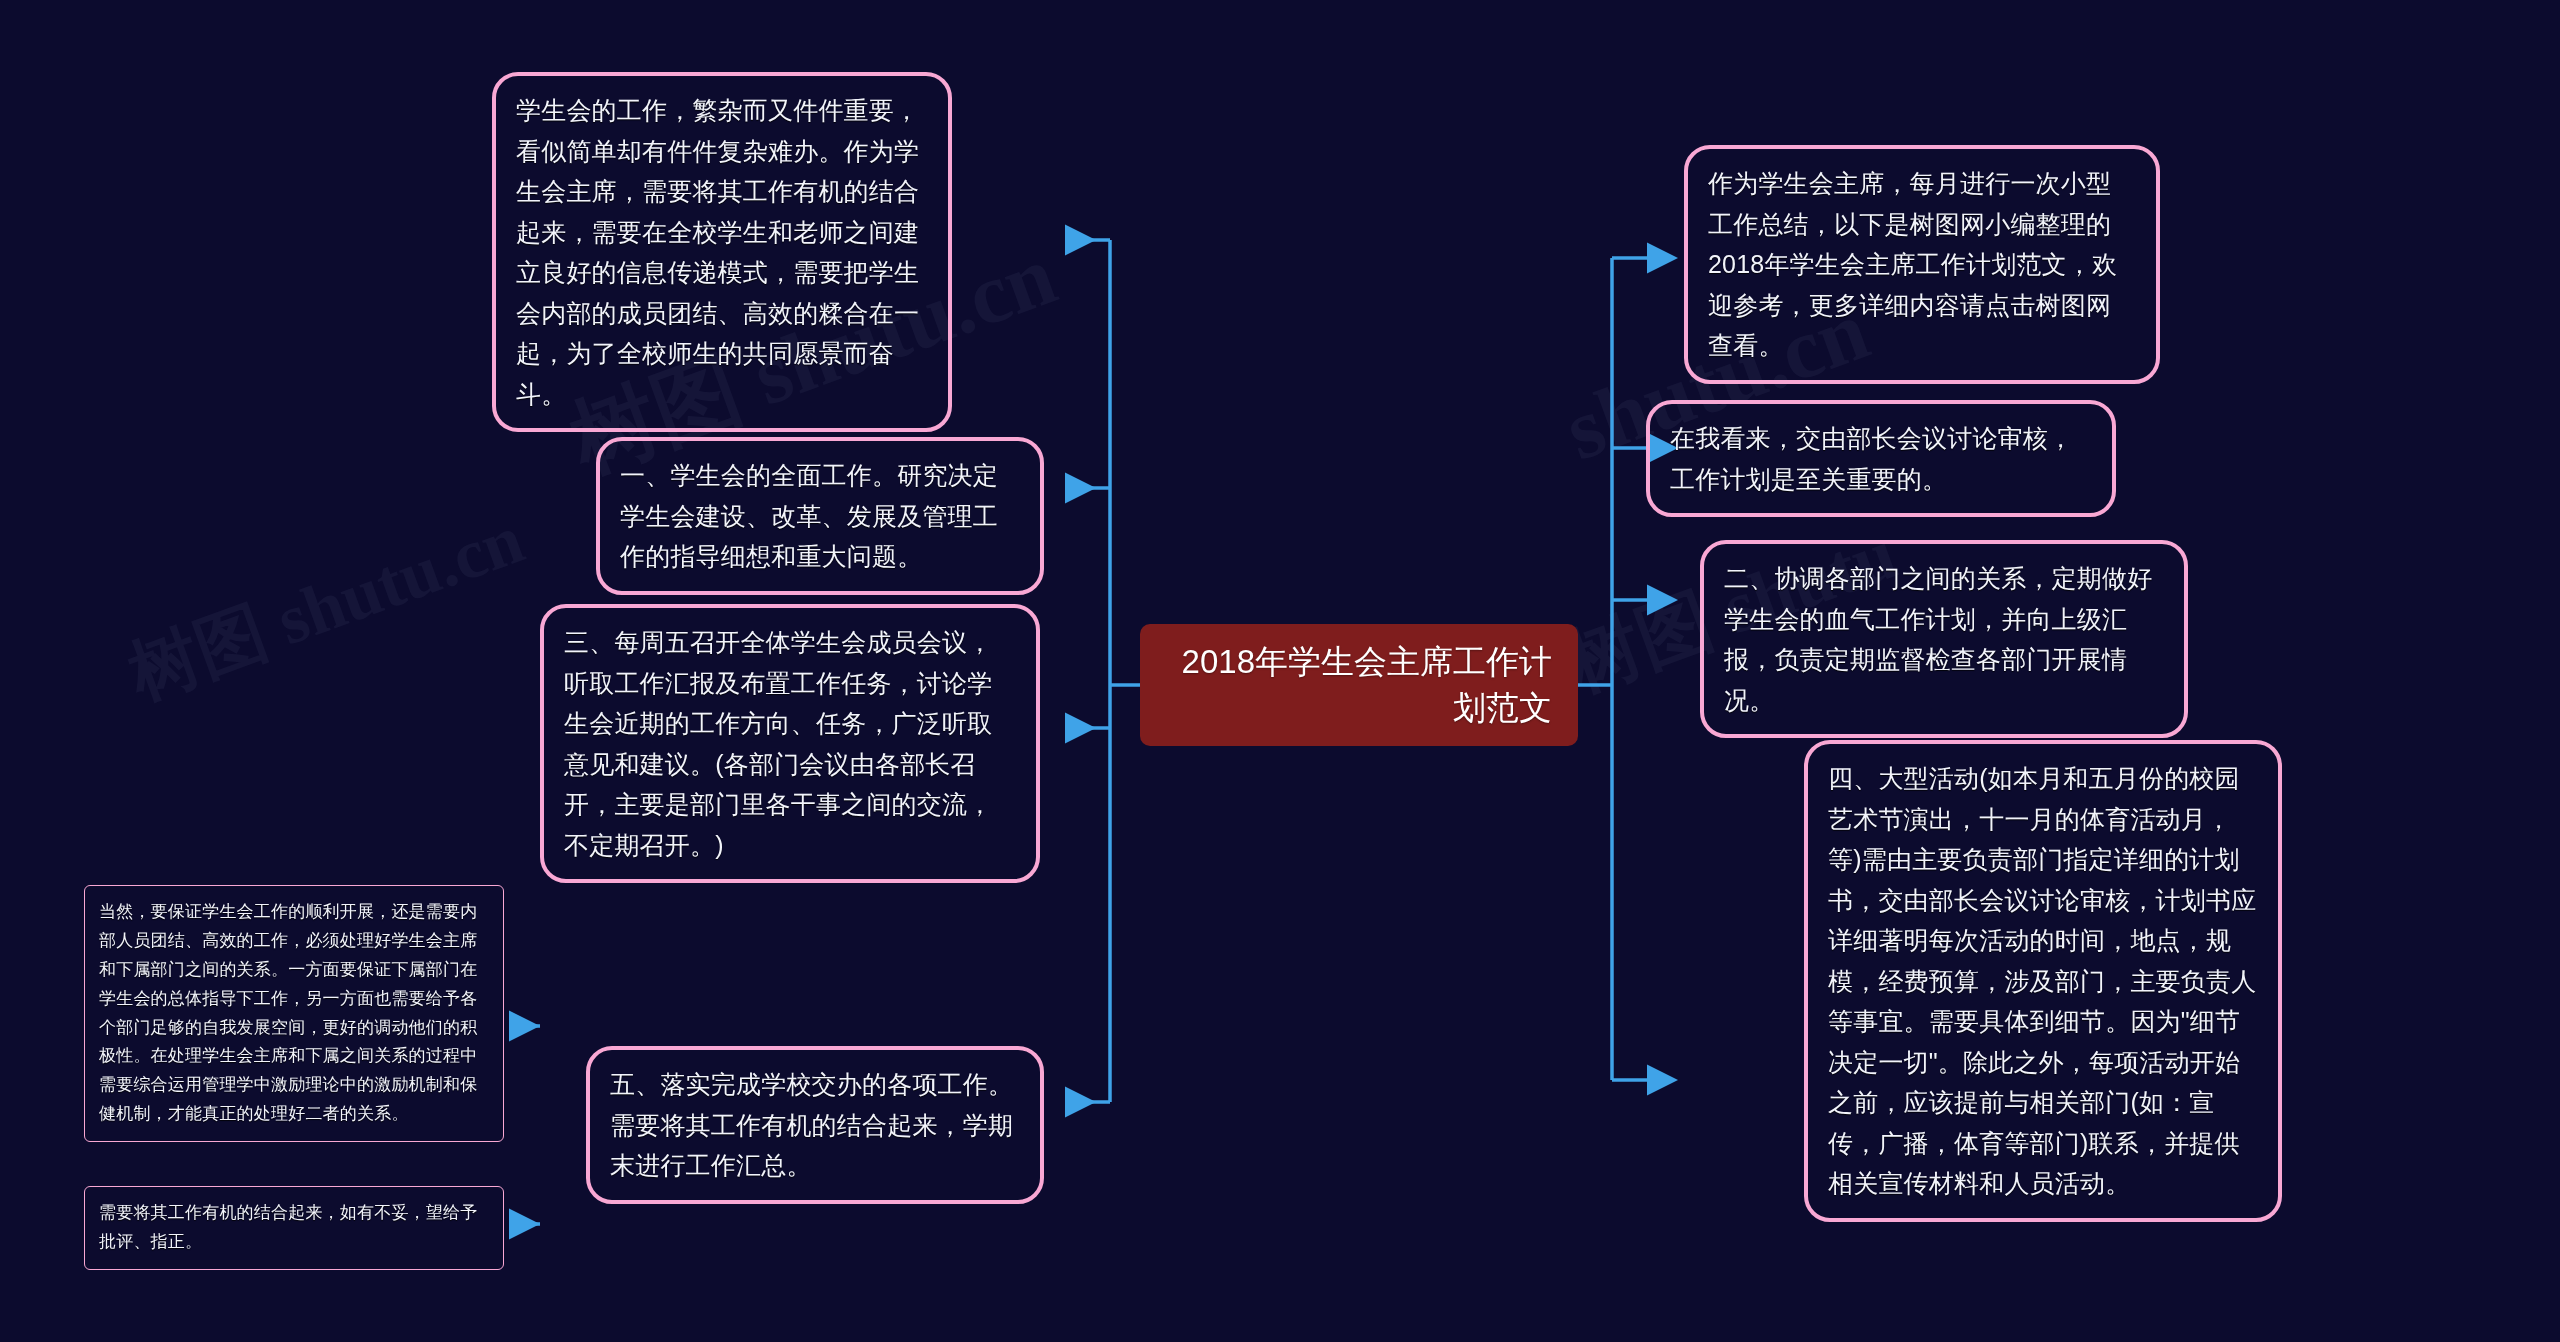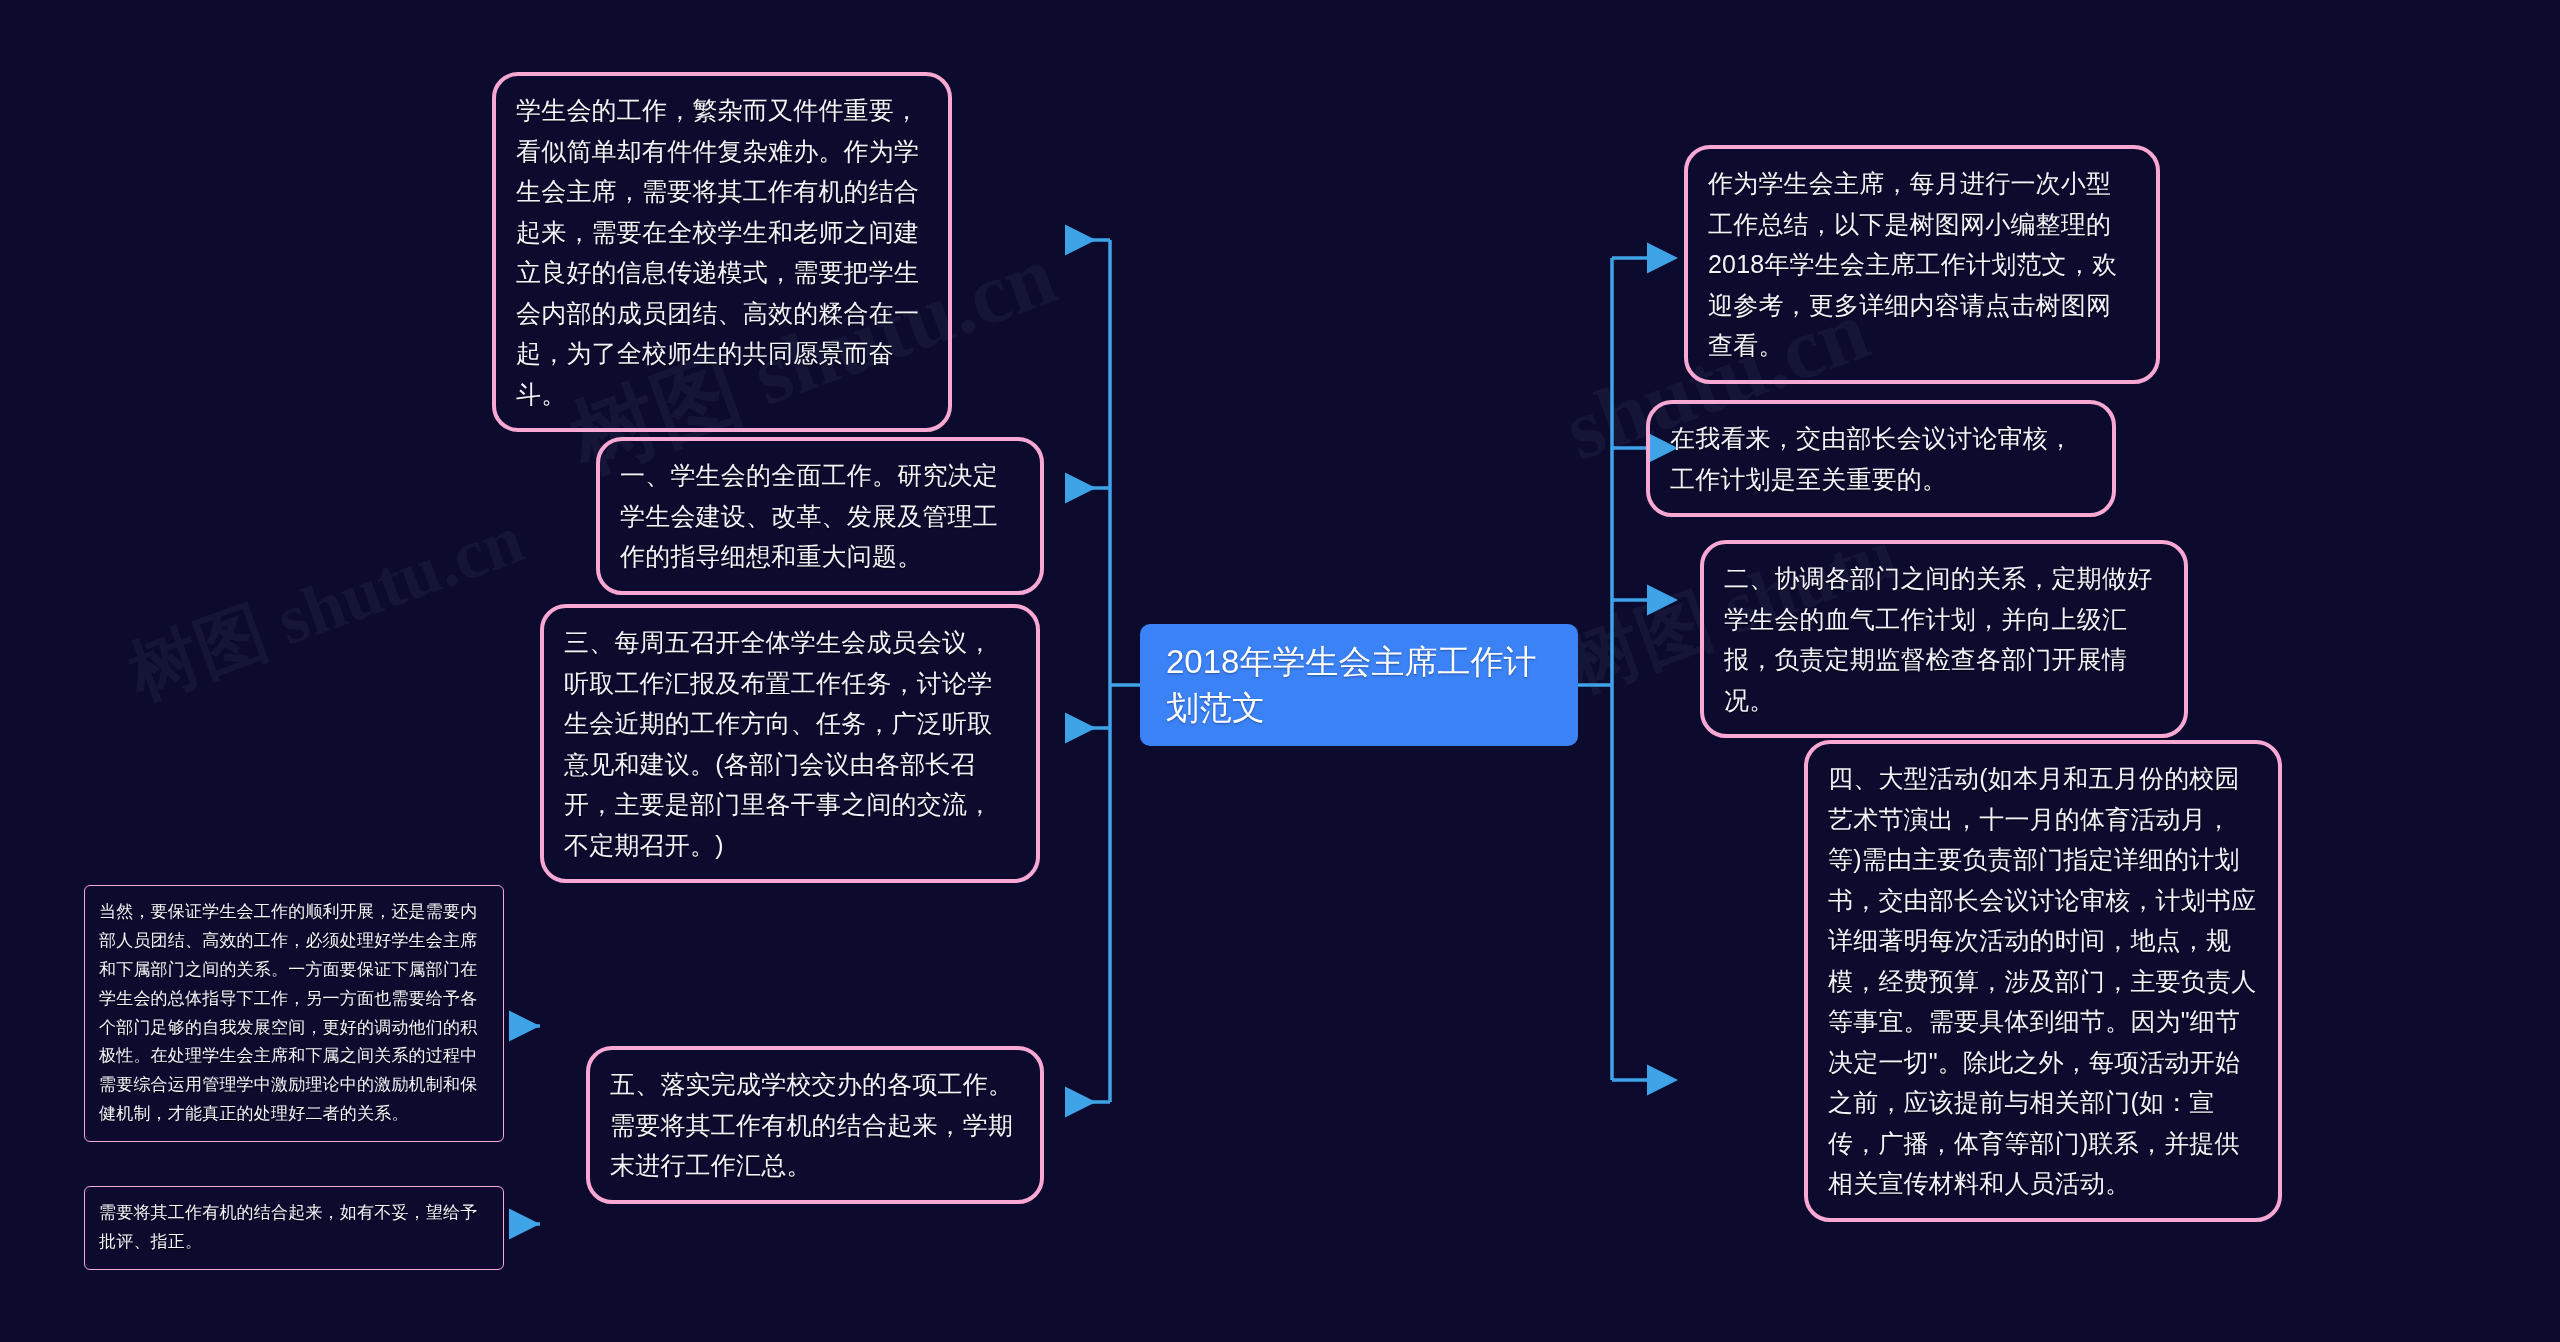--- a/index.html
+++ b/index.html
@@ -60,26 +60,26 @@
   }
   .node-text { white-space: pre-wrap; display: block; }
 
   
   .root-node {
     position: absolute;
     left: 1140px;
     top: 624px;
     width: 438px;
     height: 122px;
-    background: #3b82f6;
+    background: #7f1d1d;
     border-radius: 10px;
     display: flex;
     align-items: center;
     justify-content: center;
-    text-align: left;
+    text-align: right;
     color: #ffffff;
     font-size: 33px;
     line-height: 1.38;
     padding: 0 26px;
     box-sizing: border-box;
     text-shadow: 0 1px 2px rgba(0,0,0,0.35);
   }
 
   
   #n-intro   { left: 492px;  top: 72px;   width: 460px;  font-size: 25px; }

